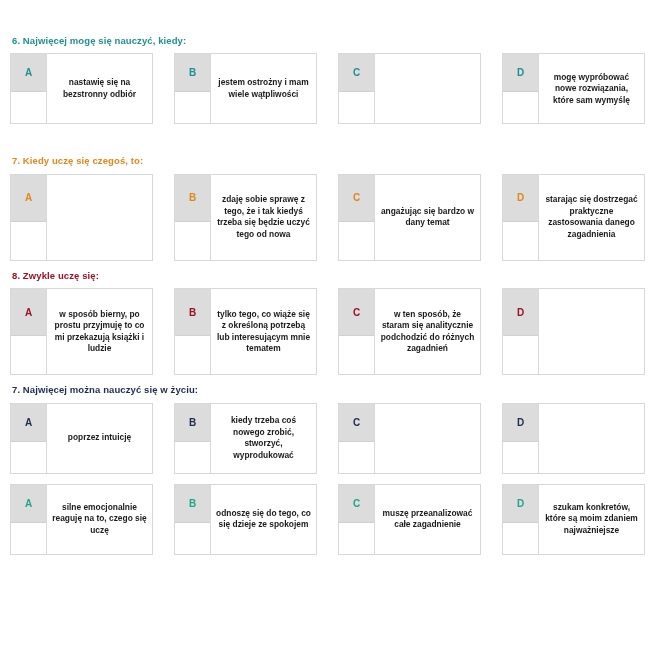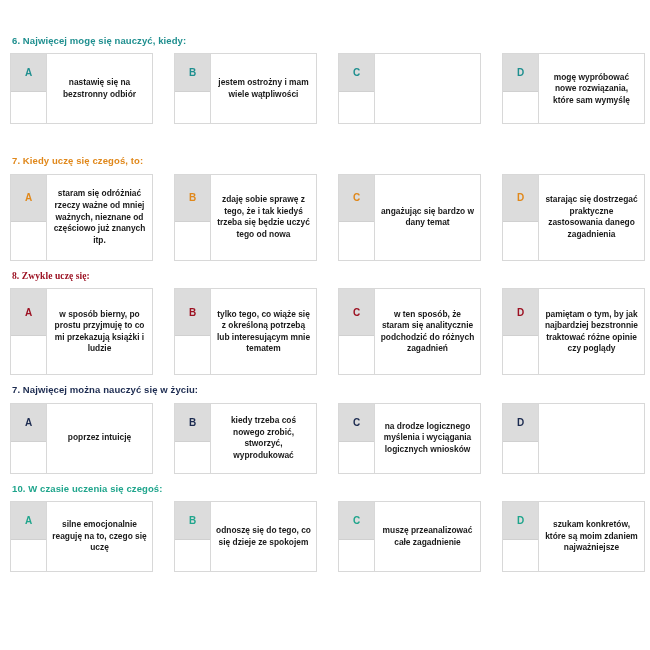--- a/index.html
+++ b/index.html
@@ -116,21 +116,20 @@
       </div>
     </div>
     <div class="qblock">
       <div class="qheading" style="color: rgb(224, 136, 27); margin-top: 32px;">7. Kiedy uczę się czegoś, to:</div>
       <div class="cards h-tall">
         <div class="card">
           <div class="letter-col">
             <div class="letter-box" style="color: rgb(224, 136, 27);">A</div>
             <div class="letter-pad"></div>
           </div>
-          <div class="answer-text">staram się odróżniać rzeczy ważne od mniej ważnych, nieznane od częściowo już znanych itp.</div>
         </div>
         <div class="card">
           <div class="letter-col">
             <div class="letter-box" style="color: rgb(224, 136, 27);">B</div>
             <div class="letter-pad"></div>
           </div>
           <div class="answer-text">zdaję sobie sprawę z tego, że i tak kiedyś trzeba się będzie uczyć tego od nowa</div>
         </div>
         <div class="card">
           <div class="letter-col">
@@ -142,21 +141,21 @@
         <div class="card">
           <div class="letter-col">
             <div class="letter-box" style="color: rgb(224, 136, 27);">D</div>
             <div class="letter-pad"></div>
           </div>
           <div class="answer-text">starając się dostrzegać praktyczne zastosowania danego zagadnienia</div>
         </div>
       </div>
     </div>
     <div class="qblock">
-      <div class="qheading" style="color: rgb(156, 17, 34); font-family: Liberation Serif, serif;">8. Zwykle uczę się:</div>
+      <div class="qheading" style="color: rgb(156, 17, 34);">8. Zwykle uczę się:</div>
       <div class="cards h-tall">
         <div class="card">
           <div class="letter-col">
             <div class="letter-box" style="color: rgb(156, 17, 34);">A</div>
             <div class="letter-pad"></div>
           </div>
           <div class="answer-text">w sposób bierny, po prostu przyjmuję to co mi przekazują książki i ludzie</div>
         </div>
         <div class="card">
           <div class="letter-col">
@@ -170,21 +169,20 @@
             <div class="letter-box" style="color: rgb(156, 17, 34);">C</div>
             <div class="letter-pad"></div>
           </div>
           <div class="answer-text">w ten sposób, że staram się analitycznie podchodzić do różnych zagadnień</div>
         </div>
         <div class="card">
           <div class="letter-col">
             <div class="letter-box" style="color: rgb(156, 17, 34);">D</div>
             <div class="letter-pad"></div>
           </div>
-          <div class="answer-text">pamiętam o tym, by jak najbardziej bezstronnie traktować różne opinie czy poglądy</div>
         </div>
       </div>
     </div>
     <div class="qblock">
       <div class="qheading" style="color: rgb(28, 43, 80);">7. Najwięcej można nauczyć się w życiu:</div>
       <div class="cards h-short">
         <div class="card">
           <div class="letter-col">
             <div class="letter-box" style="color: rgb(28, 43, 80);">A</div>
             <div class="letter-pad"></div>
@@ -196,32 +194,30 @@
             <div class="letter-box" style="color: rgb(28, 43, 80);">B</div>
             <div class="letter-pad"></div>
           </div>
           <div class="answer-text">kiedy trzeba coś nowego zrobić, stworzyć, wyprodukować</div>
         </div>
         <div class="card">
           <div class="letter-col">
             <div class="letter-box" style="color: rgb(28, 43, 80);">C</div>
             <div class="letter-pad"></div>
           </div>
-          <div class="answer-text">na drodze logicznego myślenia i wyciągania logicznych wniosków</div>
         </div>
         <div class="card">
           <div class="letter-col">
             <div class="letter-box" style="color: rgb(28, 43, 80);">D</div>
             <div class="letter-pad"></div>
           </div>
         </div>
       </div>
     </div>
     <div class="qblock">
-      <div class="qheading" style="color: rgb(31, 165, 140);">10. W czasie uczenia się czegoś:</div>
       <div class="cards h-short">
         <div class="card">
           <div class="letter-col">
             <div class="letter-box" style="color: rgb(31, 165, 140);">A</div>
             <div class="letter-pad"></div>
           </div>
           <div class="answer-text">silne emocjonalnie reaguję na to, czego się uczę</div>
         </div>
         <div class="card">
           <div class="letter-col">

